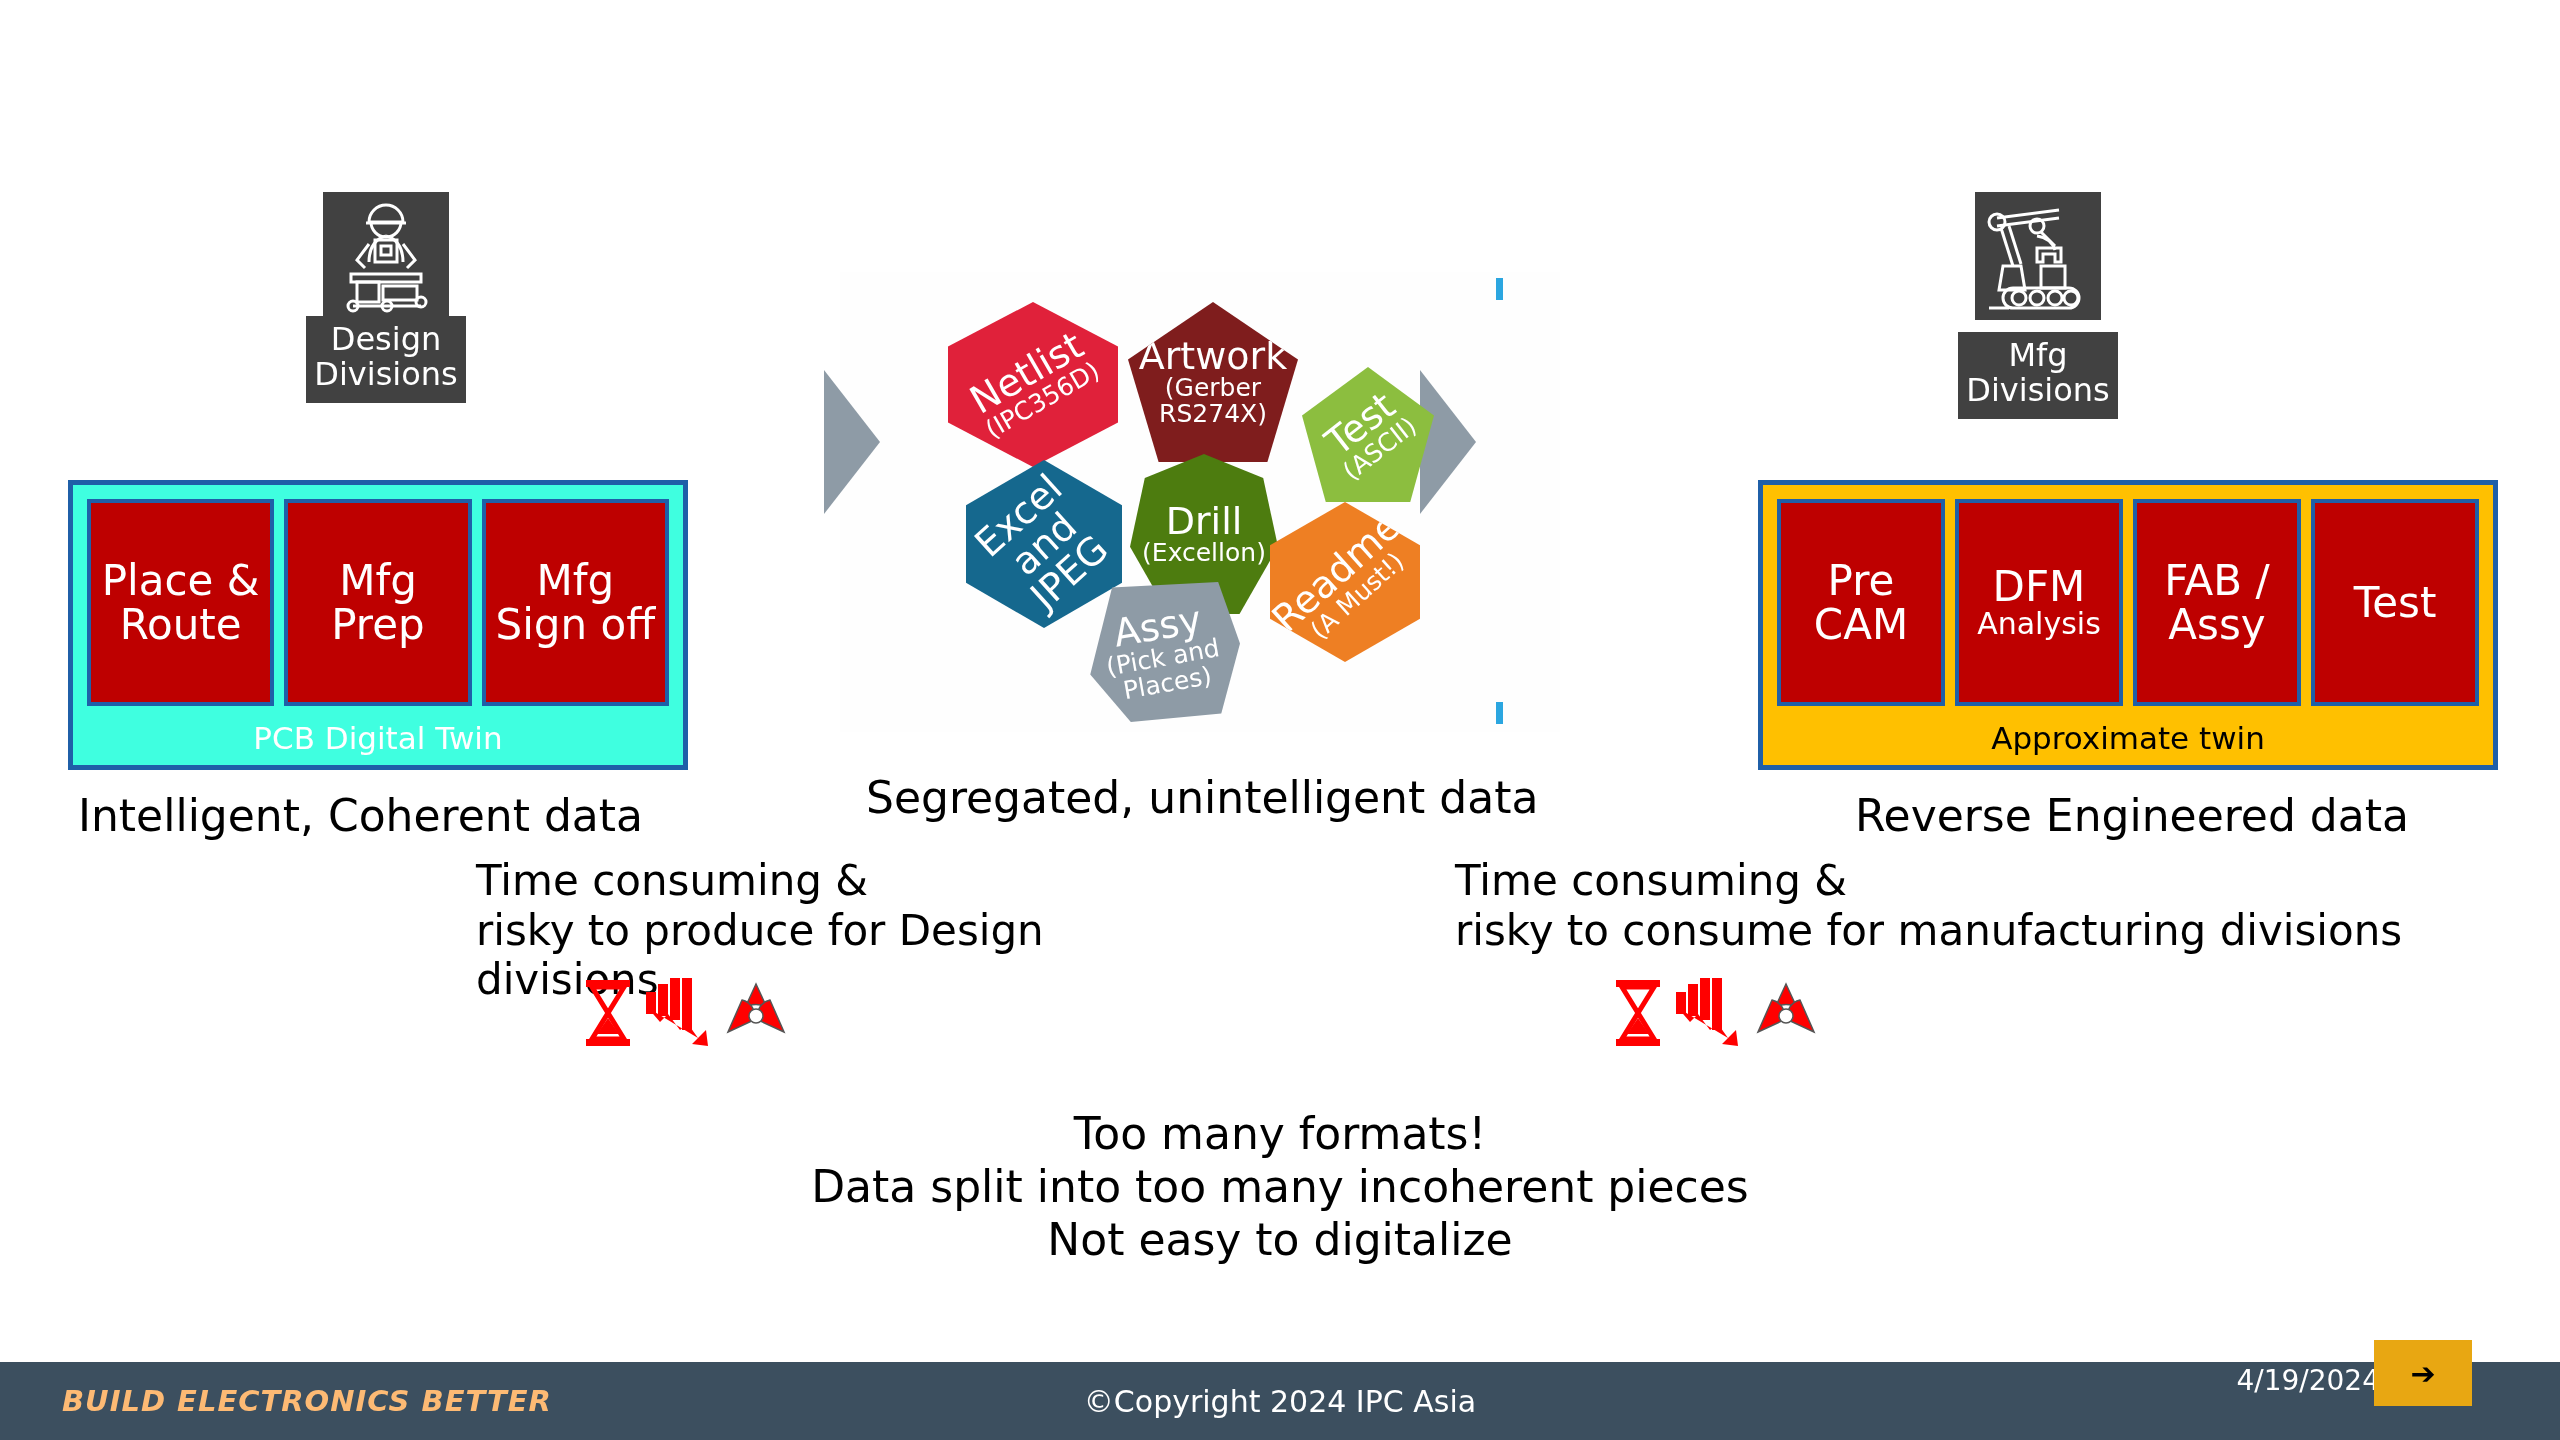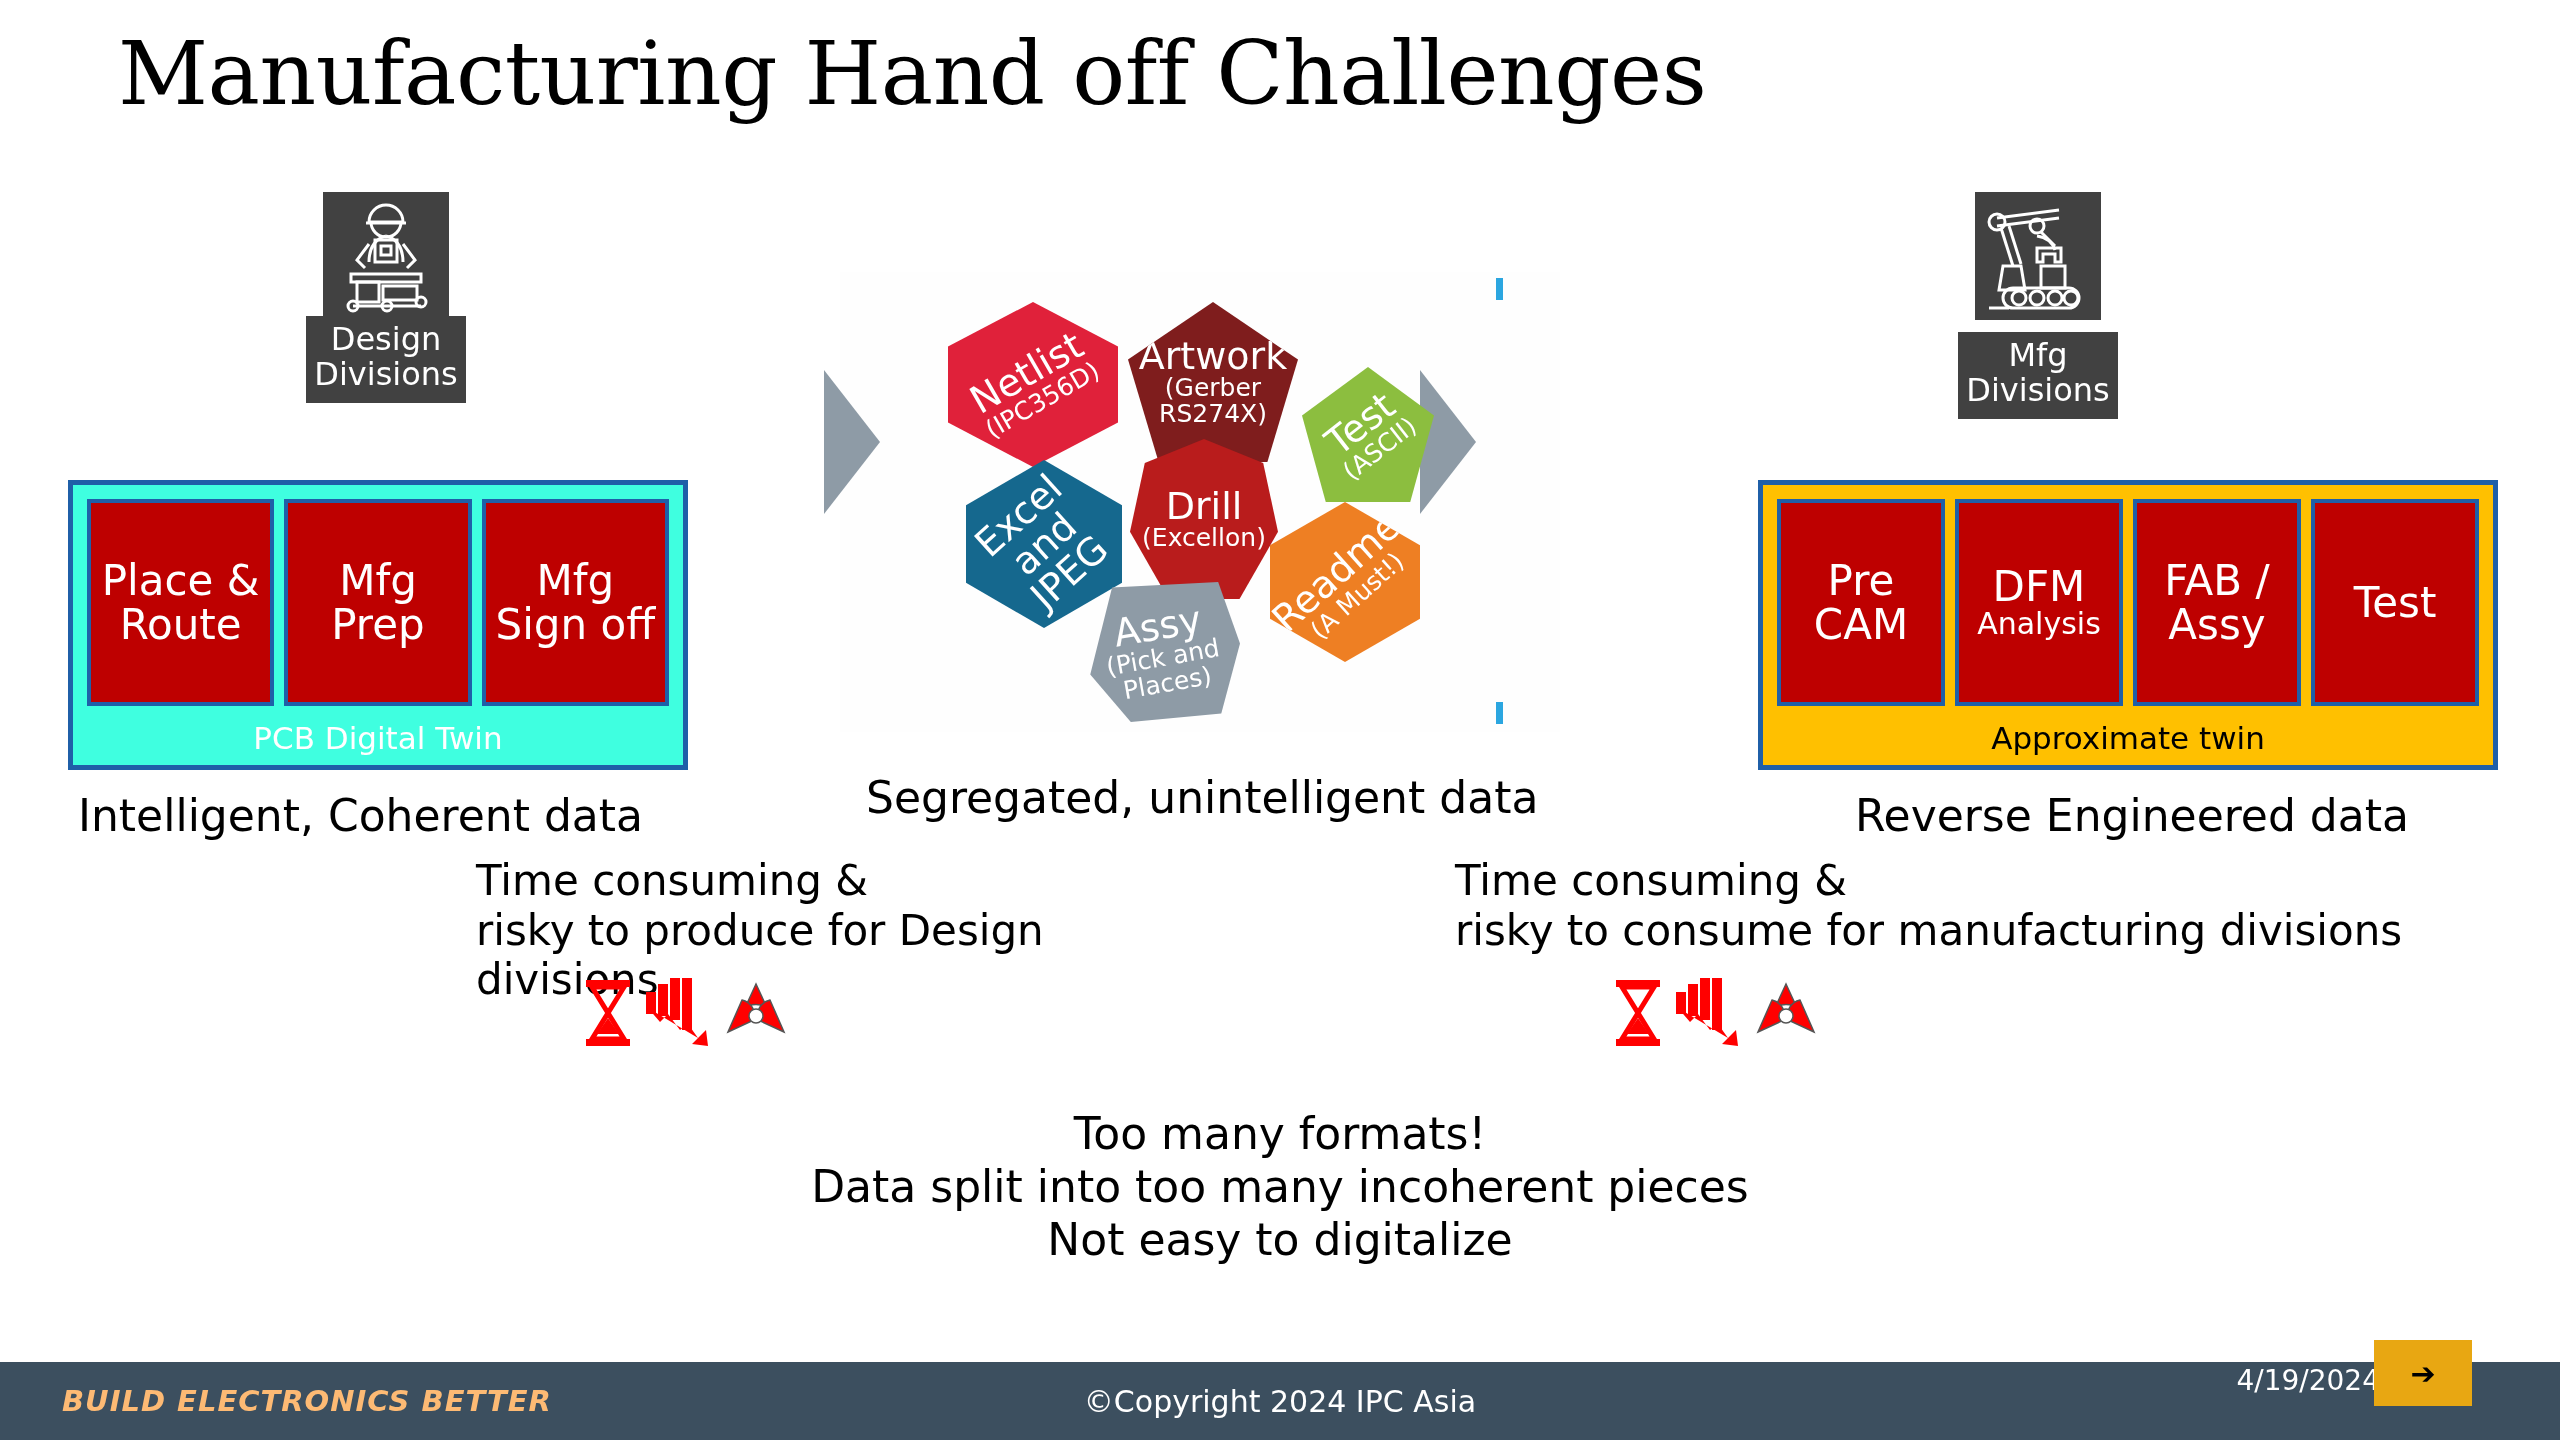--- a/index.html
+++ b/index.html
@@ -243,21 +243,20 @@
     justify-content: center;
     color: #000000;
     font-size: 30px;
   }
 </style>
 </head>
 <body>
 
 <div class="slide">
 
-  <div class="title">Manufacturing Hand off Challenges</div>
 
   <div class="div-badge" id="badge-design">
     <span class="pic">
       <svg width="126" height="128" viewBox="0 0 126 128">
         <rect width="126" height="128" fill="#414141"></rect>
         <g fill="none" stroke="#ffffff" stroke-width="3">
           <circle cx="63" cy="30" r="15"></circle>
           <path d="M46 30 a17 17 0 0 1 34 0 z" fill="#414141"></path>
           <path d="M43 31 h40"></path>
           <path d="M46 70 c0-16 8-24 17-26 M80 70 c0-16-8-24-17-26"></path>
@@ -360,21 +359,21 @@
         <span class="sml">(ASCII)</span>
       </span>
     </div>
 
     <div class="poly hex" style="left:126px; top:188px; width:156px; height:168px; background:#15688E;">
       <span class="lbl" style="transform:rotate(-42deg); font-size:34px; line-height:0.95;">
         <span class="big">Excel and JPEG</span>
       </span>
     </div>
 
-    <div class="poly hep" style="left:290px; top:167px; width:148px; height:160px; background:#b91c1c;">
+    <div class="poly hep" style="left:290px; top:182px; width:148px; height:160px; background:#4d7c0f;">
       <span class="lbl">
         <span class="big">Drill</span>
         <span class="sml">(Excellon)</span>
       </span>
     </div>
 
     <div class="poly hex" style="left:430px; top:230px; width:150px; height:160px; background:#EE7F23;">
       <span class="lbl" style="transform:rotate(-42deg);">
         <span class="big">Readme</span>
         <span class="sml">(A Must!)</span>

